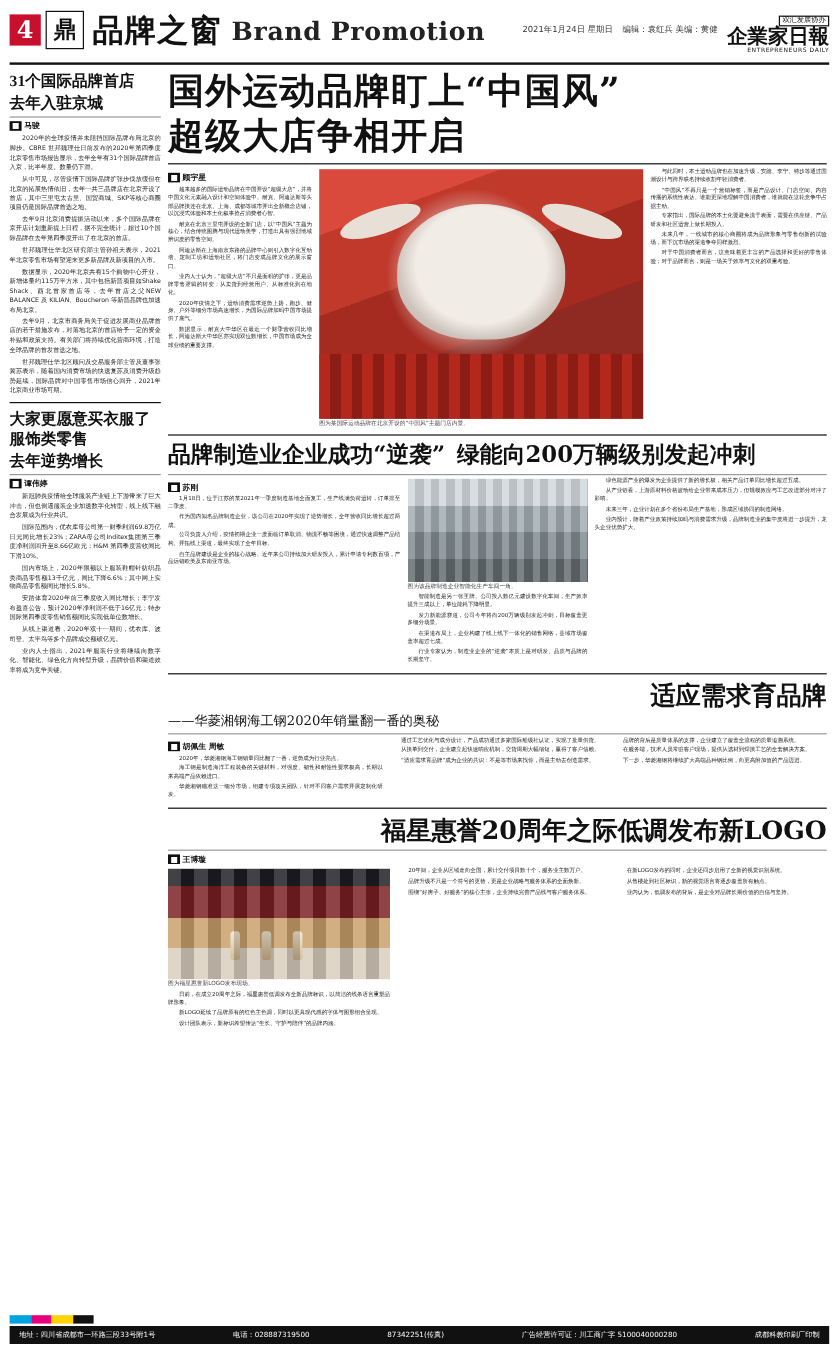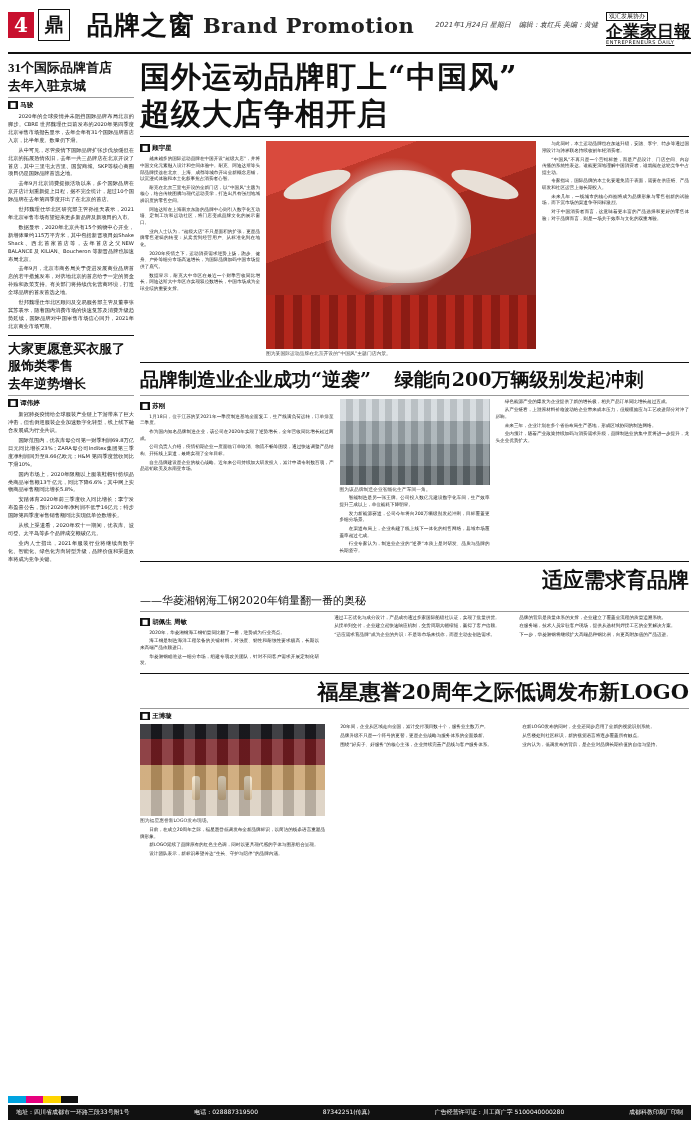--- a/index.html
+++ b/index.html
@@ -2,25 +2,25 @@
 <html><head>
 <meta charset="utf-8">
 <style>
   html,body{margin:0;padding:0;background:#fff;}
   body{width:699px;height:1126px;font-family:"DejaVu Sans","Liberation Sans",sans-serif;color:#111;position:relative;overflow:hidden;}
   .page{width:699px;height:1126px;position:relative;box-sizing:border-box;padding:0 8px;}
   
   .masthead{display:flex;align-items:center;height:46px;border-bottom:2px solid #111;padding:2px 0 4px 0;}
   .pagenum{width:26px;height:26px;background:#c8102e;color:#fff;font-size:20px;font-weight:bold;display:flex;align-items:center;justify-content:center;font-family:"DejaVu Serif","Liberation Serif",serif;}
   .logo-box{width:30px;height:30px;border:1px solid #111;margin-left:4px;display:flex;align-items:center;justify-content:center;font-size:19px;font-weight:bold;font-family:"DejaVu Serif","Liberation Serif",serif;}
-  .mast-cn{font-size:26px;font-weight:bold;margin-left:17px;letter-spacing:1px;font-family:"DejaVu Serif","Liberation Serif",serif;}
+  .mast-cn{font-size:26px;font-weight:bold;margin-left:7px;letter-spacing:1px;font-family:"DejaVu Serif","Liberation Serif",serif;}
   .mast-en{font-size:21px;font-weight:bold;margin-left:8px;font-family:"DejaVu Serif","Liberation Serif",serif;color:#222;letter-spacing:0.5px;}
   .mast-right{margin-left:auto;display:flex;align-items:center;gap:8px;}
-  .mast-date{font-size:7px;color:#333;text-align:center;line-height:1.5;font-style:italic;}
-  .mast-paper{text-align:left;line-height:1.1;text-decoration:underline;}
+  .mast-date{font-size:7px;color:#333;text-align:center;line-height:1.5;}
+  .mast-paper{text-align:right;line-height:1.1;}
   .mast-paper .sub{font-size:6px;border:1px solid #111;padding:0 2px;display:inline-block;}
   .mast-paper .cn{font-size:17px;font-weight:bold;font-family:"DejaVu Serif","Liberation Serif",serif;}
   .mast-paper .en{font-size:5px;letter-spacing:0.5px;}
   
   .content{display:flex;gap:6px;margin-top:5px;}
   .col-left{width:126px;}
   .col-main{width:549px;}
   .rule{border-top:1px solid #111;margin:4px 0;}
   .rule-thin{border-top:1px solid #999;margin:3px 0;}
   
@@ -160,21 +160,21 @@
             <p>“中国风”不再只是一个营销标签，而是产品设计、门店空间、内容传播的系统性表达。谁能更深地理解中国消费者，谁就能在这轮竞争中占据主动。</p>
             <p>专家指出，国际品牌的本土化要避免流于表面，需要在供应链、产品研发和社区运营上做长期投入。</p>
             <p>未来几年，一线城市的核心商圈将成为品牌形象与零售创新的试验场，而下沉市场的渠道争夺同样激烈。</p>
             <p>对于中国消费者而言，这意味着更丰富的产品选择和更好的零售体验；对于品牌而言，则是一场关于效率与文化的双重考验。</p>
           </div>
         </div>
       </div>
 
       <div class="rule"></div>
 
-      <div style="display:flex;align-items:flex-end;gap:24px;">
+      <div style="display:flex;align-items:flex-end;gap:10px;">
         <div class="sec-head">品牌制造业企业成功“逆袭”</div>
         <div class="sec-head">绿能向200万辆级别发起冲刺</div>
       </div>
       <div class="rule-thin"></div>
 
       <div class="cols3">
         <div class="colX">
           <div class="byline">
             <span class="tag">■</span><span>苏刚</span>
           </div>

